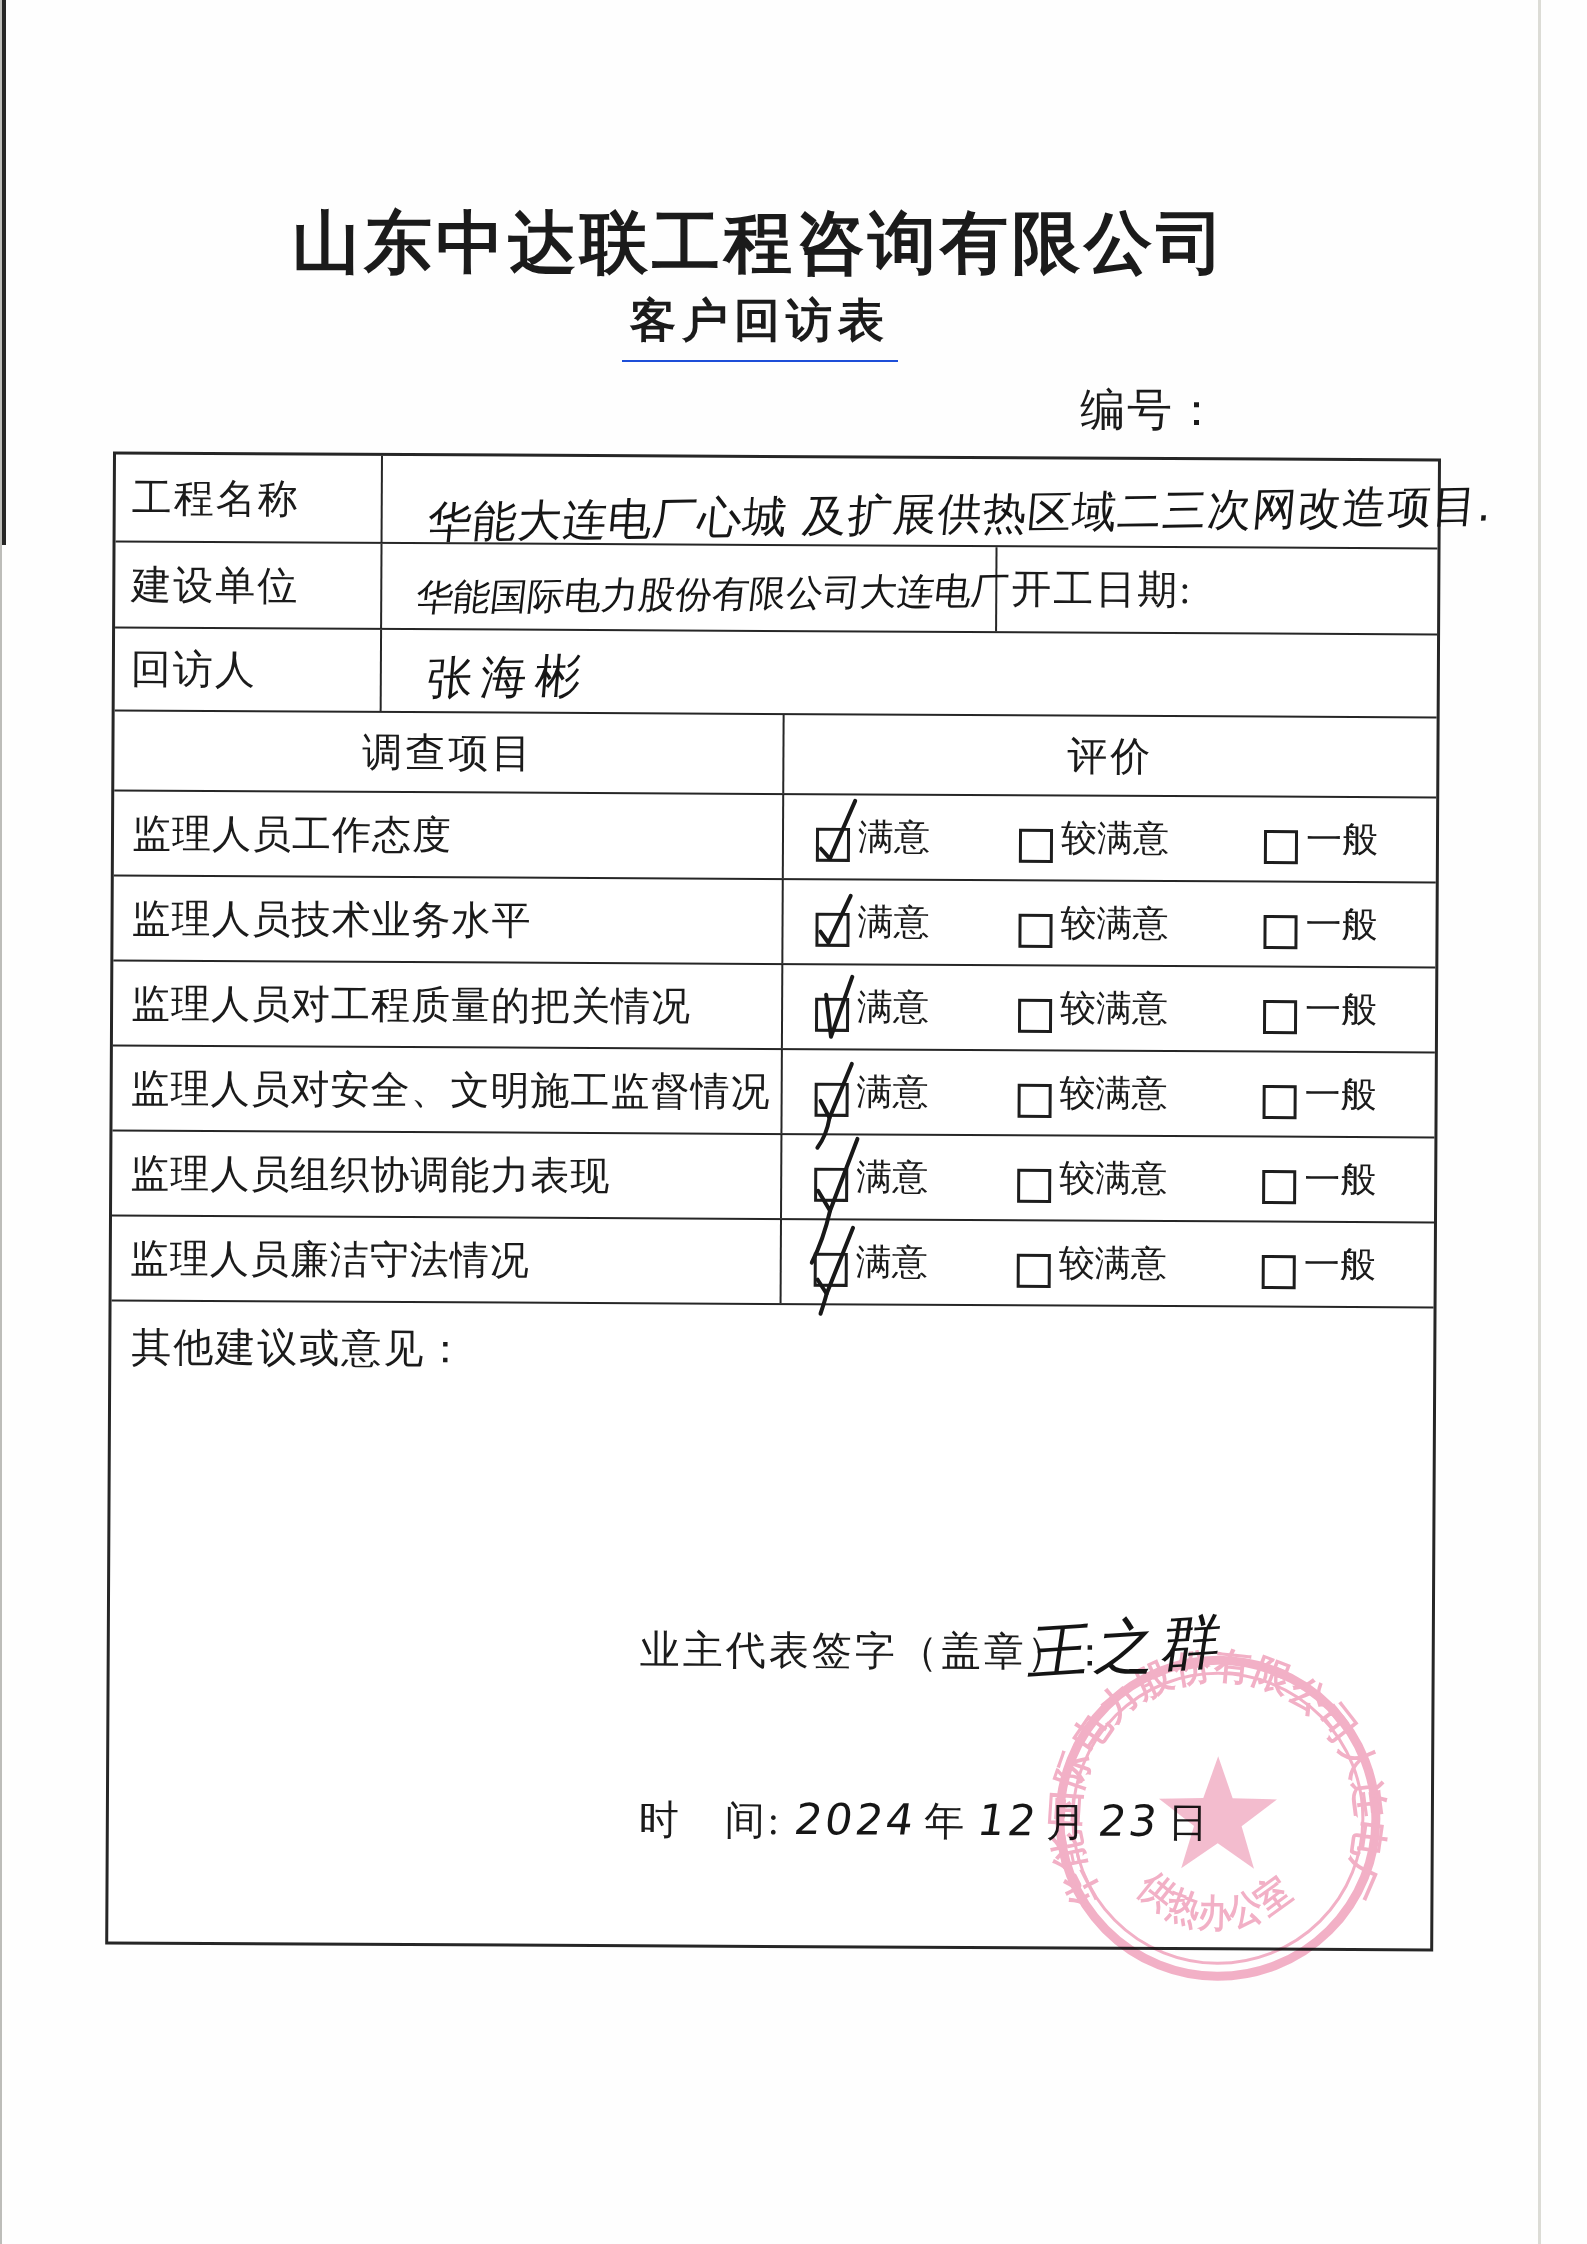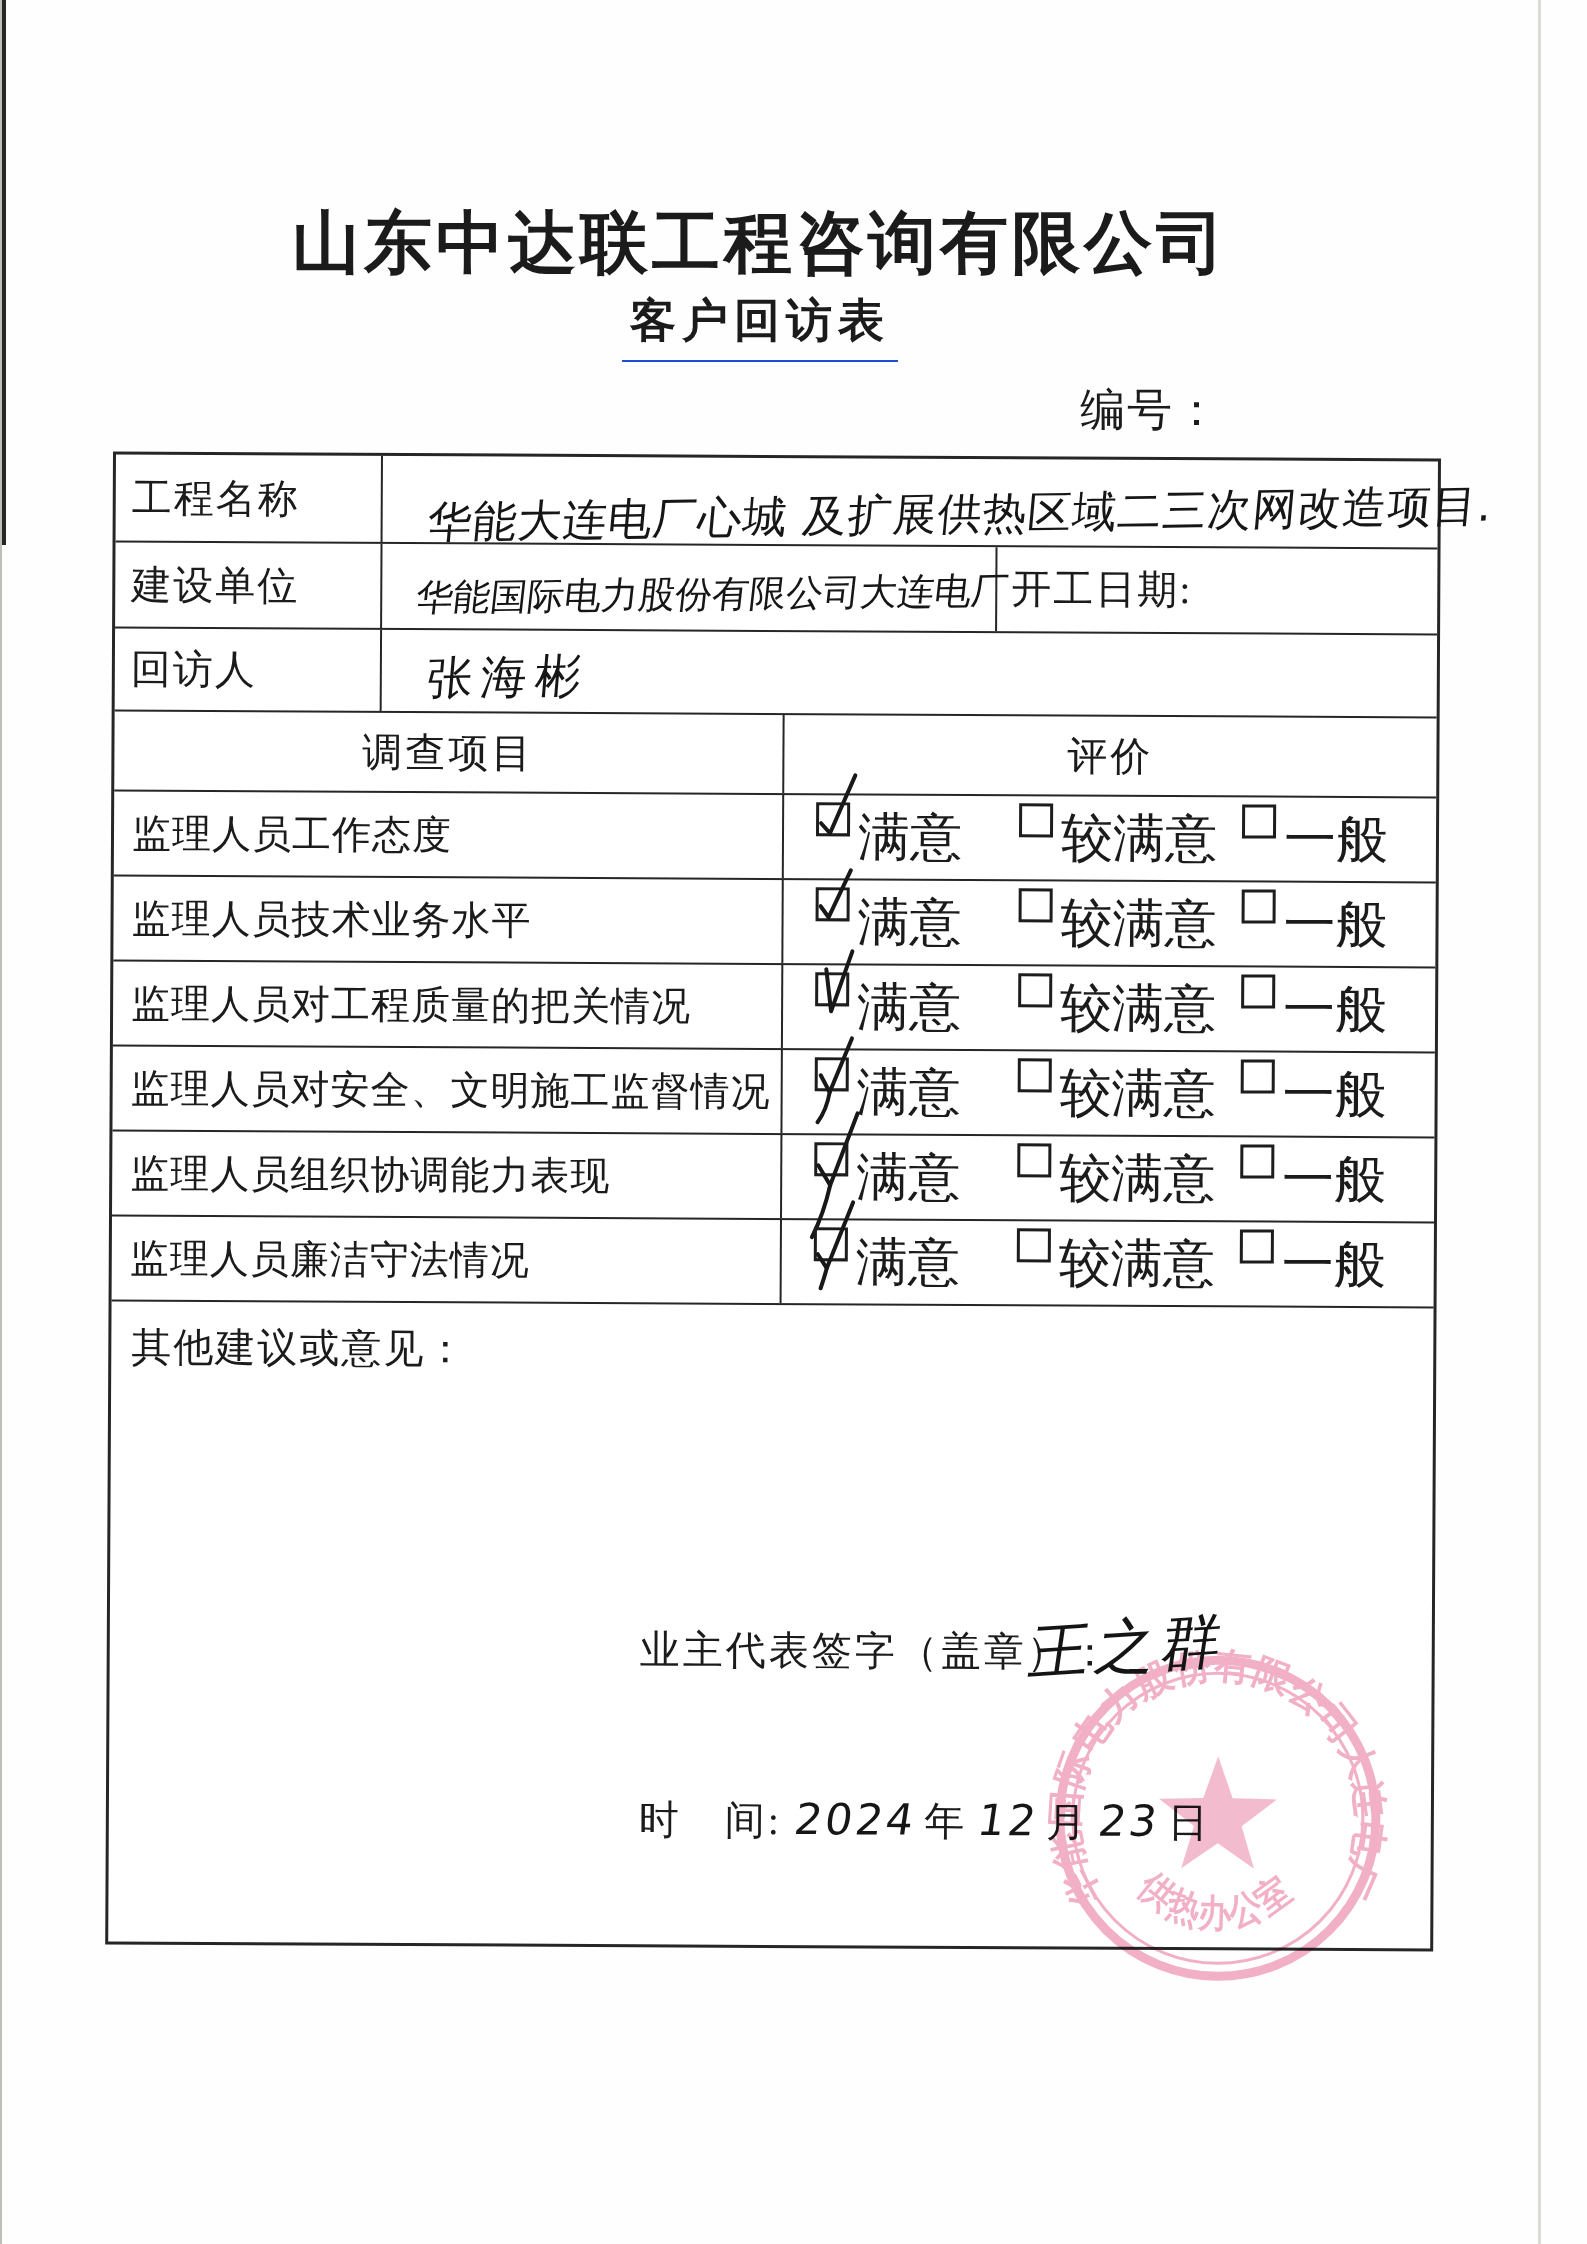--- a/index.html
+++ b/index.html
@@ -56,22 +56,22 @@
     font-size:40px;letter-spacing:3px;
   }
   .headcell2{flex:1;display:flex;align-items:center;justify-content:center;
     font-size:40px;letter-spacing:3px;}
   .itemcell{
     width:670px;border-right:2px solid #262626;flex-shrink:0;
     display:flex;align-items:center;padding-left:18px;
     font-size:39px;letter-spacing:1px;box-sizing:border-box;
   }
   .ratecell{flex:1;position:relative;}
-  .opt{position:absolute;top:50%;transform:translateY(-50%);display:flex;align-items:flex-start;font-size:52px;white-space:nowrap;}
-  .opt1{left:32px;} .opt2{left:235px;font-family:Liberation Mono, monospace;} .opt3{left:458px;}
+  .opt{position:absolute;top:50%;transform:translateY(-50%);display:flex;align-items:flex-end;font-size:36px;white-space:nowrap;}
+  .opt1{left:32px;} .opt2{left:235px;font-family:Liberation Mono, monospace;} .opt3{left:480px;}
   .cb{
     width:28px;height:28px;border:3px solid #1d1d1d;margin-right:8px;
     position:relative;flex-shrink:0;
   }
   .tick{
     position:absolute;left:-12px;top:-60px;width:80px;height:170px;
     overflow:visible;pointer-events:none;
   }
   .tick path{stroke:#181818;stroke-width:4;fill:none;stroke-linecap:round;stroke-linejoin:round;}
 

